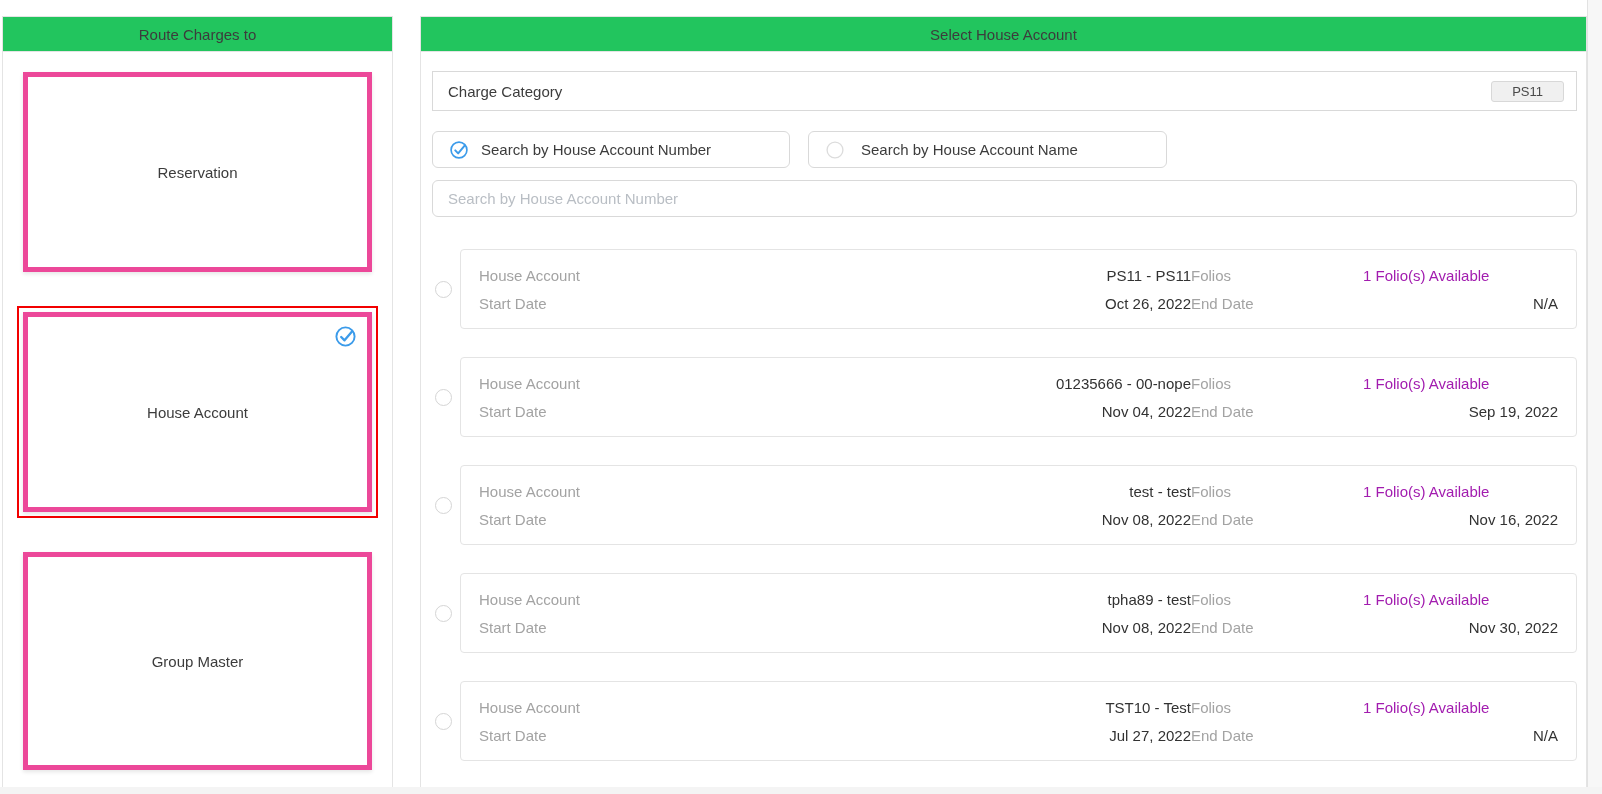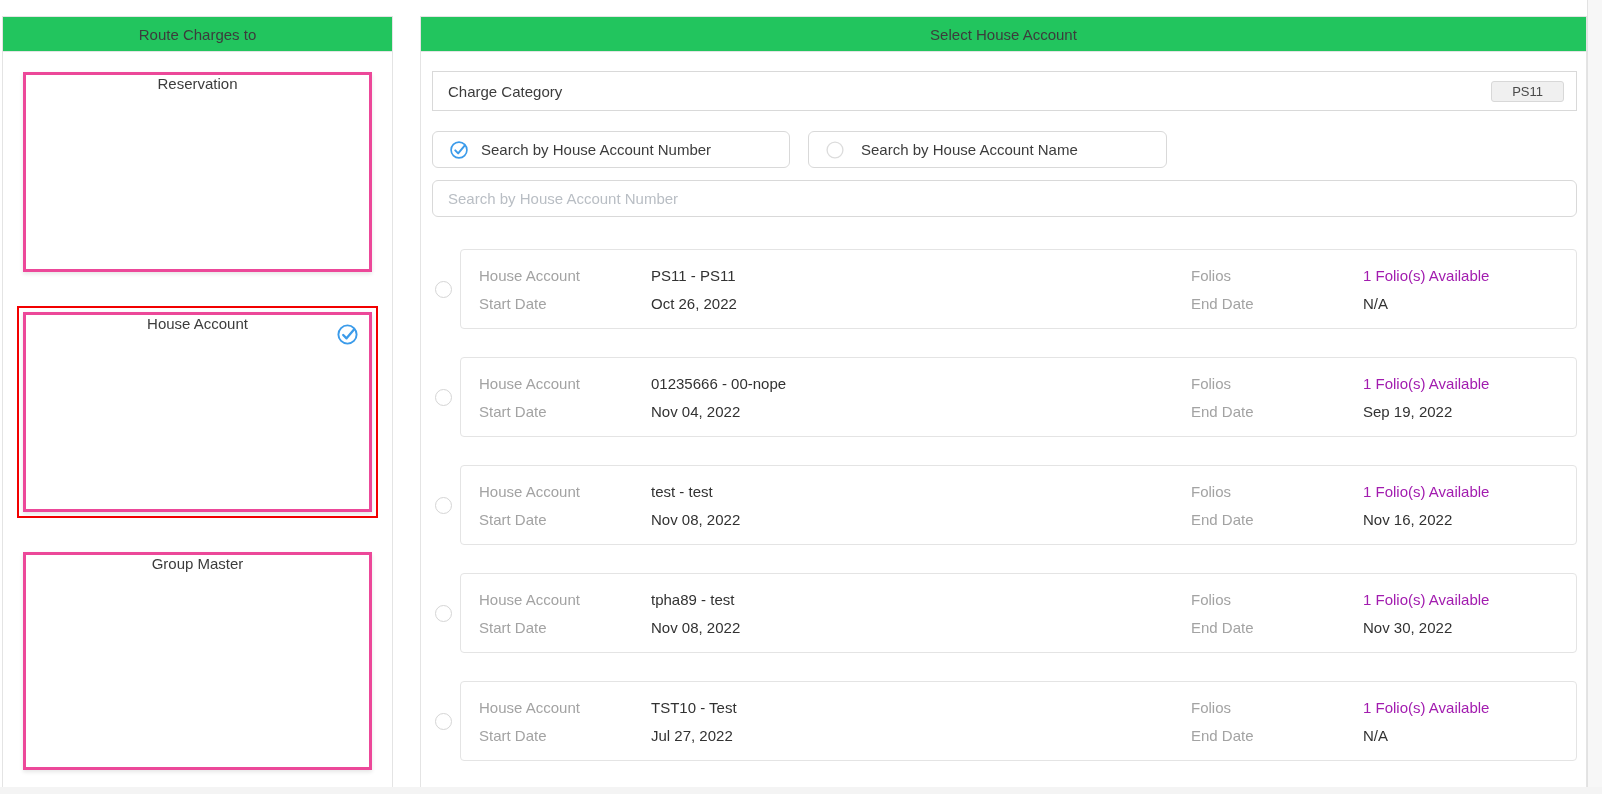--- a/index.html
+++ b/index.html
@@ -10,22 +10,22 @@
   .panel { position:absolute; top:16px; background:#fff; border:1px solid #e4e4e4; }
   .panel-header { height:35px; background:#22c55e; border-bottom:1px solid #e4e4e4;
     display:flex; align-items:center; justify-content:center; font-size:15px; color:#3c3c3c; }
 
   
   .left-panel { left:2px; width:391px; height:900px; }
   .route-list { padding-top:20px; }
   .route-wrap { margin:0 20px; }
   .route-wrap + .route-wrap { margin-top:34px; }
   .route-wrap.selected { border:2px solid #f20000; padding:4px; margin-left:14px; margin-right:14px; }
-  .route-card { position:relative; height:200px; background:#fff; border:3px solid #ec4899;
-    box-shadow:0 2px 4px rgba(0,0,0,.10); display:flex; justify-content:center;
+  .route-card { position:relative; height:200px; background:#fff; border:5px solid #ec4899;
+    box-shadow:0 2px 4px rgba(0,0,0,.10); display:flex; align-items:center; justify-content:center;
     font-size:15px; color:#3c3c3c; cursor:pointer; }
   .route-wrap:nth-child(3) .route-card { height:218px; }
   .check-badge { position:absolute; top:8px; right:10px; display:none; line-height:0; }
   .route-wrap.selected .check-badge { display:block; }
 
   
   .right-panel { left:420px; width:1167px; height:900px; }
   .panel-body { padding:19px 9px 0 11px; }
 
   .charge-field { height:40px; border:1px solid #d9d9d9; border-radius:0; background:#fff;
@@ -51,21 +51,21 @@
 
   .account-list { margin-top:32px; }
   .account-row { display:flex; align-items:center; margin-bottom:28px; }
   .row-radio { width:17px; height:17px; border:1px solid #d5d5d5; border-radius:50%;
     background:#fff; flex:0 0 17px; margin-left:3px; cursor:pointer; }
   .account-card { margin-left:8px; width:1118px; height:80px; border:1px solid #e4e4e4;
     border-radius:4px; background:#fff; padding:15px 18px; display:grid;
     grid-template-columns:172px 540px 172px 1fr; row-gap:9px; align-content:center;
     font-size:15px; line-height:19px; cursor:pointer; }
   .f-label { color:#a3a3a3; }
-  .f-value { color:#323232; }
+  .f-value { color:#323232;text-align:right; }
   .f-link { color:#a21caf; cursor:pointer; }
 
   
   .v-scrollbar { position:absolute; top:0; right:0; width:15px; height:794px;
     background:#f7f7f7; border-left:1px solid #e2e2e2; }
   .h-scrollbar { position:absolute; left:0; bottom:0; width:1602px; height:7px; background:#f4f4f4; }
 </style>
 </head>
 <body>
 

